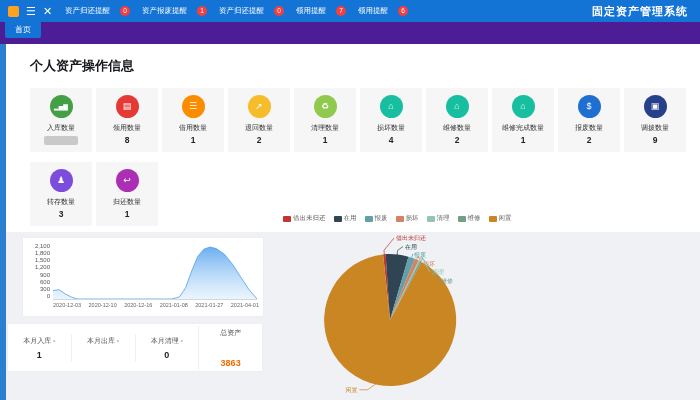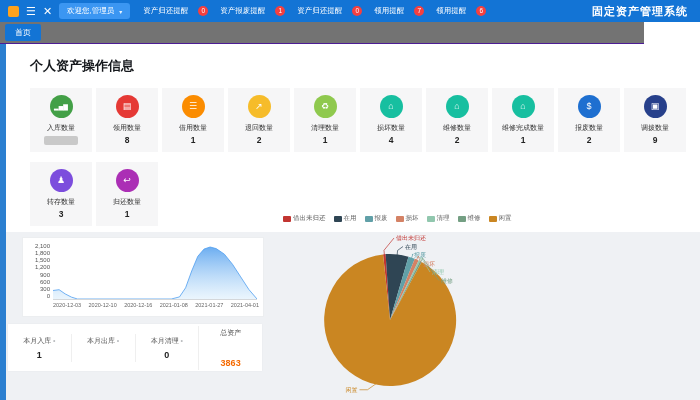--- a/index.html
+++ b/index.html
@@ -12,22 +12,22 @@
   .nav-glyph{font-size:11px;line-height:1;cursor:pointer;}
   .user-btn{background:#3b96f2;border-radius:3px;font-size:7.5px;padding:3px 8px;
     display:flex;align-items:center;gap:5px;white-space:nowrap;cursor:pointer;}
   .user-btn .caret{font-size:6px;opacity:.9;}
   .nav-items{display:flex;align-items:center;gap:12px;margin-left:6px;}
   .nav-item{display:flex;align-items:center;gap:10px;font-size:7.5px;white-space:nowrap;cursor:pointer;}
   .badge{background:#f53f3f;color:#fff;min-width:10px;height:10px;border-radius:50%;
     font-size:6.5px;display:flex;align-items:center;justify-content:center;line-height:1;}
   .app-title{margin-left:auto;font-size:11px;font-weight:bold;letter-spacing:1px;padding-right:4px;}
   
-  .tabstrip{position:absolute;left:0;top:22px;width:644px;height:22px;background:#737373;
-    border-bottom:1px solid #4c1d95;display:flex;align-items:center;padding-left:5px;box-sizing:border-box;}
+  .tabstrip{position:absolute;left:0;top:22px;width:700px;height:22px;background:#4c1d95;
+    border-bottom:7px solid #4c1d95;display:flex;align-items:center;padding-left:5px;box-sizing:border-box;}
   .tab-active{background:#1374d5;color:#fff;font-size:8px;padding:3px 10px;border-radius:2px;cursor:pointer;}
   .rail{position:absolute;left:0;top:44px;width:6px;height:356px;background:#2b7fd0;}
   
   .main-title{position:absolute;left:30px;top:57px;font-size:13px;font-weight:700;color:#15181c;}
   .cards{position:absolute;left:30px;top:88px;width:662px;display:flex;flex-wrap:wrap;gap:10px 4px;}
   .card{width:62px;height:64px;background:#f6f6f7;display:flex;flex-direction:column;align-items:center;
     padding-top:7px;box-sizing:border-box;cursor:pointer;}
   .card-icon{width:23px;height:23px;border-radius:50%;color:#fff;display:flex;align-items:center;
     justify-content:center;font-size:9px;line-height:1;}
   .card-label{font-size:7px;color:#333;margin-top:5px;white-space:nowrap;}
@@ -57,24 +57,20 @@
   .pie-svg{position:absolute;left:270px;top:0;width:424px;height:168px;}
 </style>
 </head>
 <body>
 <div id="screen">
 
   <div class="navbar">
     <div class="logo"></div>
     <div class="nav-glyph">☰</div>
     <div class="nav-glyph">✕</div>
-    <div class="user-btn">
-      <span>欢迎您,管理员</span>
-      <span class="caret">▾</span>
-    </div>
     <div class="nav-items" id="nav-items">
         <div class="nav-item">
           <span>资产归还提醒</span>
           <span class="badge">0</span>
         </div>
         <div class="nav-item">
           <span>资产报废提醒</span>
           <span class="badge">1</span>
         </div>
         <div class="nav-item">

